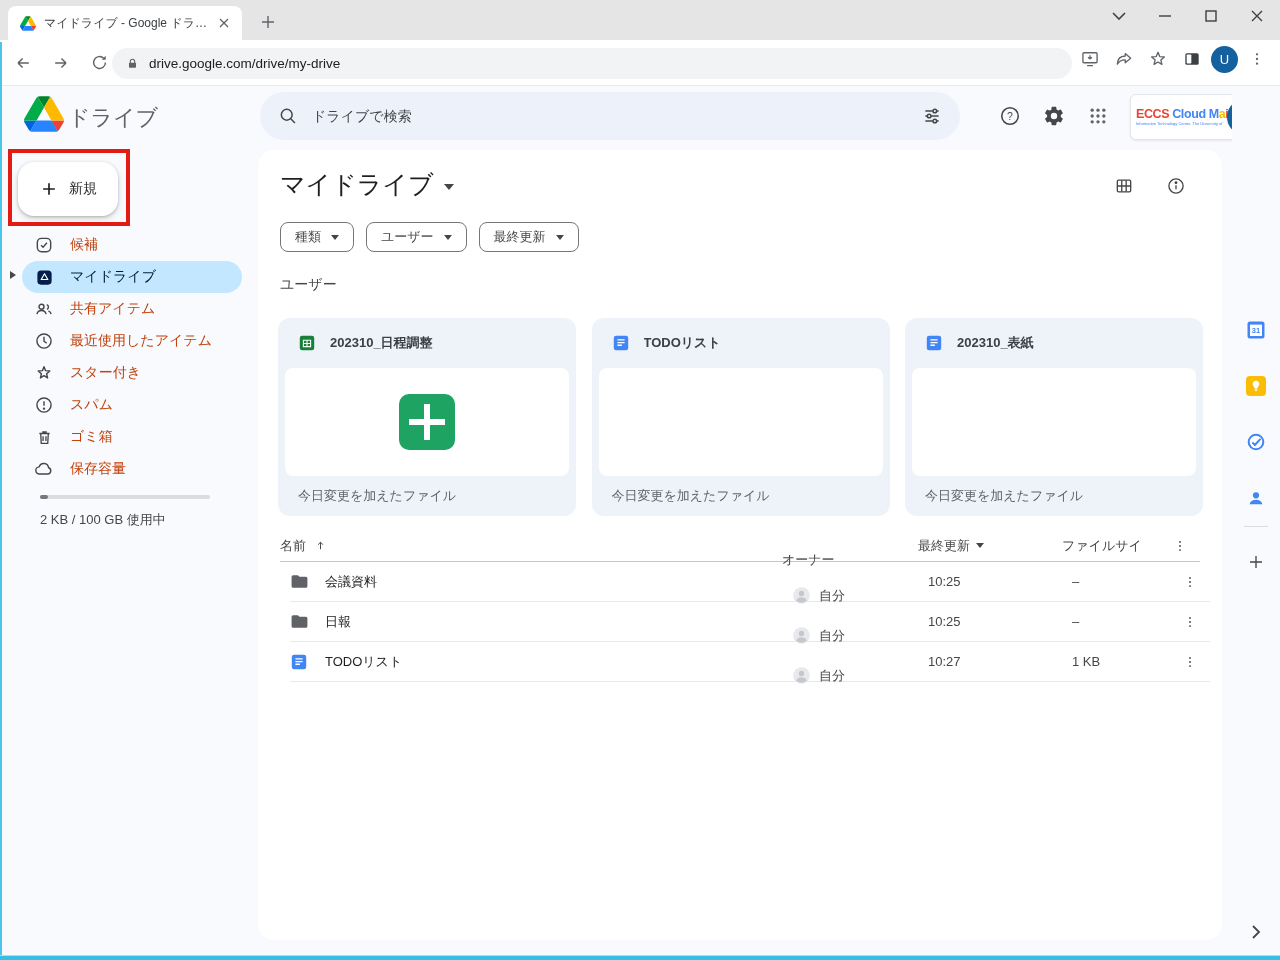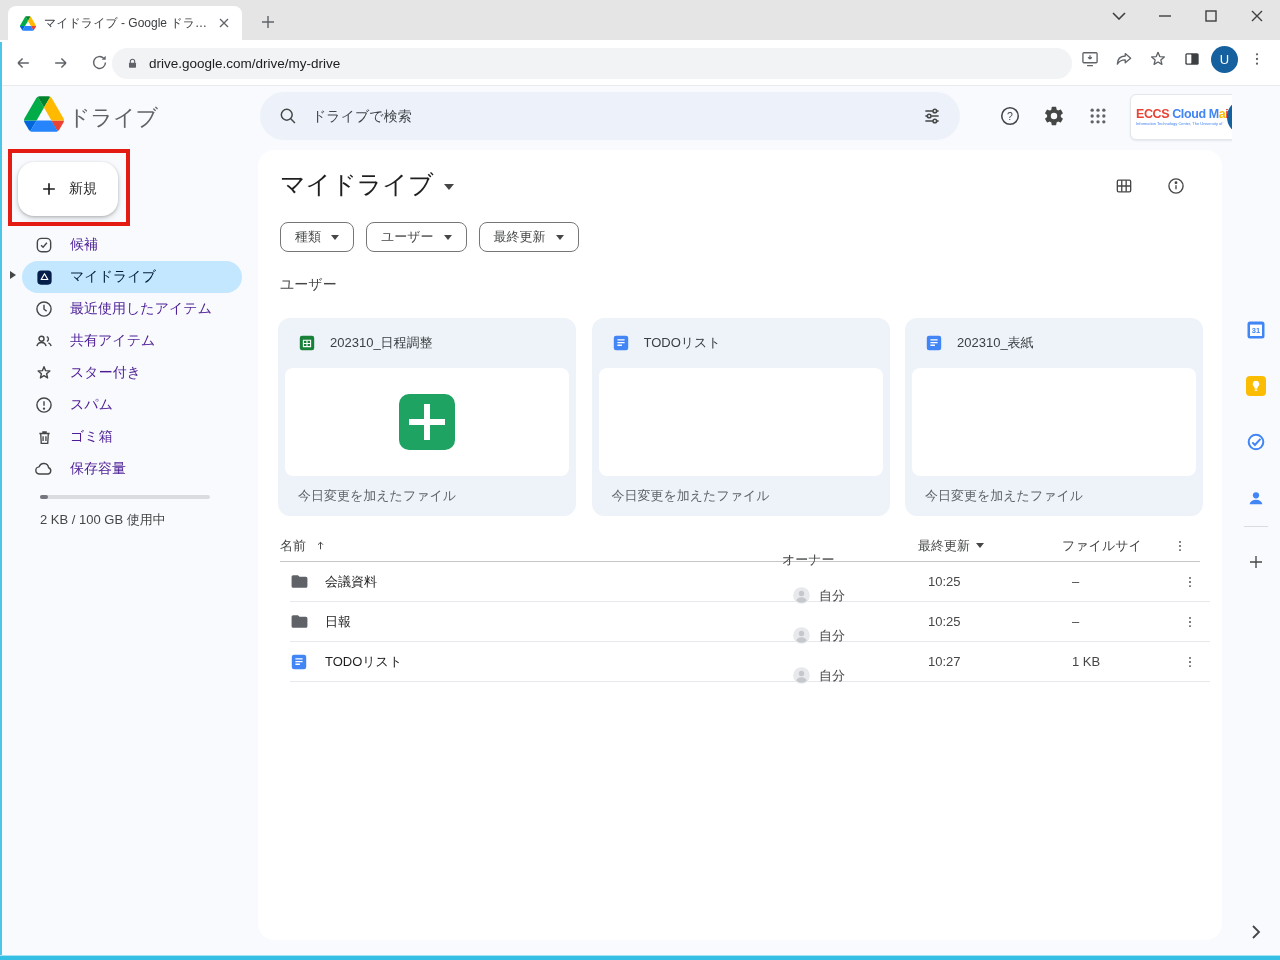--- a/index.html
+++ b/index.html
@@ -51,42 +51,42 @@
 
   
   .new-btn { position:absolute; left:18px; top:162px; width:100px; height:54px; background:#fff;
              border-radius:16px; box-shadow:0 1px 3px rgba(60,64,67,.3), 0 3px 6px rgba(60,64,67,.15);
              display:flex; align-items:center; justify-content:center; gap:10px; font-size:14px; color:#1f1f1f; }
   .red-box { position:absolute; left:8px; top:149px; width:122px; height:77px; border:4px solid #e31b12; }
   .nav-list { position:absolute; left:22px; top:229px; width:220px; }
   .nav-row { position:relative; height:32px; border-radius:16px; display:flex; align-items:center; padding-left:12px; }
   .nav-row.sel { background:#c2e7ff; }
   .nav-ico { width:20px; height:20px; display:flex; align-items:center; justify-content:center; }
-  .nav-label { margin-left:16px; font-size:14px; color:#4c1d95; white-space:nowrap; }
+  .nav-label { margin-left:16px; font-size:14px; color:#c2410c; white-space:nowrap; }
   .nav-row.sel .nav-label { color:#001d35; font-weight:500; }
   .expand-caret { position:absolute; left:10px; top:271px; width:0; height:0;
                   border-left:6px solid #444746; border-top:4px solid transparent; border-bottom:4px solid transparent; }
   .storage-bar { position:absolute; left:40px; top:495px; width:170px; height:4px; background:#dadce0; border-radius:2px; }
   .storage-bar .used { position:absolute; left:0; top:0; width:8px; height:4px; background:#74777f; border-radius:2px; }
   .storage-text { position:absolute; left:40px; top:511px; font-size:13px; color:#444746; }
 
   
   .main-card { position:absolute; left:258px; top:150px; width:964px; height:790px; background:#fff; border-radius:16px; }
   .page-title { position:absolute; left:22px; top:18px; font-size:25px; color:#1f1f1f; display:flex; align-items:center; gap:10px; }
   .title-caret { width:0; height:0; border-top:6px solid #444746; border-left:5px solid transparent; border-right:5px solid transparent; margin-top:4px; }
   .view-icons { position:absolute; right:28px; top:18px; display:flex; gap:16px; }
   .chips { position:absolute; left:22px; top:72px; display:flex; gap:12px; }
   .chip { height:30px; border:1px solid #747775; border-radius:8px; display:flex; align-items:center;
           padding:0 14px; gap:10px; font-size:13px; color:#444746; font-weight:500; }
   .chip-caret { width:0; height:0; border-top:5px solid #444746; border-left:4.5px solid transparent; border-right:4.5px solid transparent; }
   .sg-heading { position:absolute; left:22px; top:126px; font-size:14px; color:#444746; }
   .sg-row { position:absolute; left:20px; top:168px; width:925px; display:flex; justify-content:space-between; }
   .sg-card { width:298px; height:198px; background:#eef3fa; border-radius:12px; display:flex; flex-direction:column; }
   .sg-head { height:50px; display:flex; align-items:center; padding:0 20px; gap:14px; }
-  .sg-name { font-size:13px; font-weight:400; color:#3c4043; white-space:nowrap; overflow:hidden; text-overflow:ellipsis; }
+  .sg-name { font-size:13px; font-weight:700; color:#3c4043; white-space:nowrap; overflow:hidden; text-overflow:ellipsis; }
   .sg-preview { margin:0 7px; height:108px; background:#fff; border-radius:8px; display:flex; align-items:center; justify-content:center; }
   .sg-caption { padding:11px 20px 0; font-size:13px; color:#5f6368; }
   .sheet-thumb { width:56px; height:56px; background:#1ea362; border-radius:10px; position:relative; }
   .sheet-thumb:before { content:""; position:absolute; left:10px; top:25px; width:36px; height:6px; background:#fff; }
   .sheet-thumb:after  { content:""; position:absolute; left:25px; top:10px; width:6px; height:36px; background:#fff; }
 
   .tbl-header { position:absolute; left:22px; top:380px; width:920px; height:32px; display:flex; align-items:center;
                 border-bottom:1px solid #c4c7c5; font-size:13px; color:#444746; font-weight:500; }
   .tbl-row { position:absolute; left:32px; width:920px; height:40px; display:flex; align-items:center;
              border-bottom:1px solid #e7e8eb; font-size:13px; color:#1f1f1f; }
@@ -317,34 +317,34 @@
         <svg width="19" height="19" viewBox="0 0 24 24">
             <rect x="3" y="3" width="18" height="18" rx="4.5" fill="#041e49"></rect>
             <path d="m12 7.2 4.2 7.3H7.8z" fill="none" stroke="#fff" stroke-width="1.5" stroke-linejoin="round"></path>
           </svg>
       </span>
       <span class="nav-label">マイドライブ</span>
     </div>
     <div class="nav-row">
       <span class="nav-ico">
         <svg width="20" height="20" viewBox="0 0 24 24" fill="none" stroke="#444746" stroke-width="1.7">
+            <circle cx="9" cy="9.3" r="3"></circle>
+            <path d="M3.5 18.2c.6-2.7 2.8-4.4 5.5-4.4s4.9 1.7 5.5 4.4M15.3 6.8a3 3 0 0 1 .2 5.6M17.3 14.2c1.7.6 2.9 2 3.3 3.8"></path>
+          </svg>
+      </span>
+      <span class="nav-label">共有アイテム</span>
+    </div>
+    <div class="nav-row">
+      <span class="nav-ico">
+        <svg width="20" height="20" viewBox="0 0 24 24" fill="none" stroke="#444746" stroke-width="1.7">
             <circle cx="12" cy="12" r="8.5"></circle>
             <path d="M12 7v5.3l3.2 2.2"></path>
           </svg>
       </span>
       <span class="nav-label">最近使用したアイテム</span>
-    </div>
-    <div class="nav-row">
-      <span class="nav-ico">
-        <svg width="20" height="20" viewBox="0 0 24 24" fill="none" stroke="#444746" stroke-width="1.7">
-            <circle cx="9" cy="9.3" r="3"></circle>
-            <path d="M3.5 18.2c.6-2.7 2.8-4.4 5.5-4.4s4.9 1.7 5.5 4.4M15.3 6.8a3 3 0 0 1 .2 5.6M17.3 14.2c1.7.6 2.9 2 3.3 3.8"></path>
-          </svg>
-      </span>
-      <span class="nav-label">共有アイテム</span>
     </div>
     <div class="nav-row">
       <span class="nav-ico">
         <svg width="20" height="20" viewBox="0 0 24 24" fill="none" stroke="#444746" stroke-width="1.7">
             <path d="m12 4.5 1.9 4.7 5.1.4-3.9 3.3 1.2 5L12 15.2l-4.3 2.7 1.2-5-3.9-3.3 5.1-.4z" stroke-linejoin="round"></path>
           </svg>
       </span>
       <span class="nav-label">スター付き</span>
     </div>
     <div class="nav-row">

